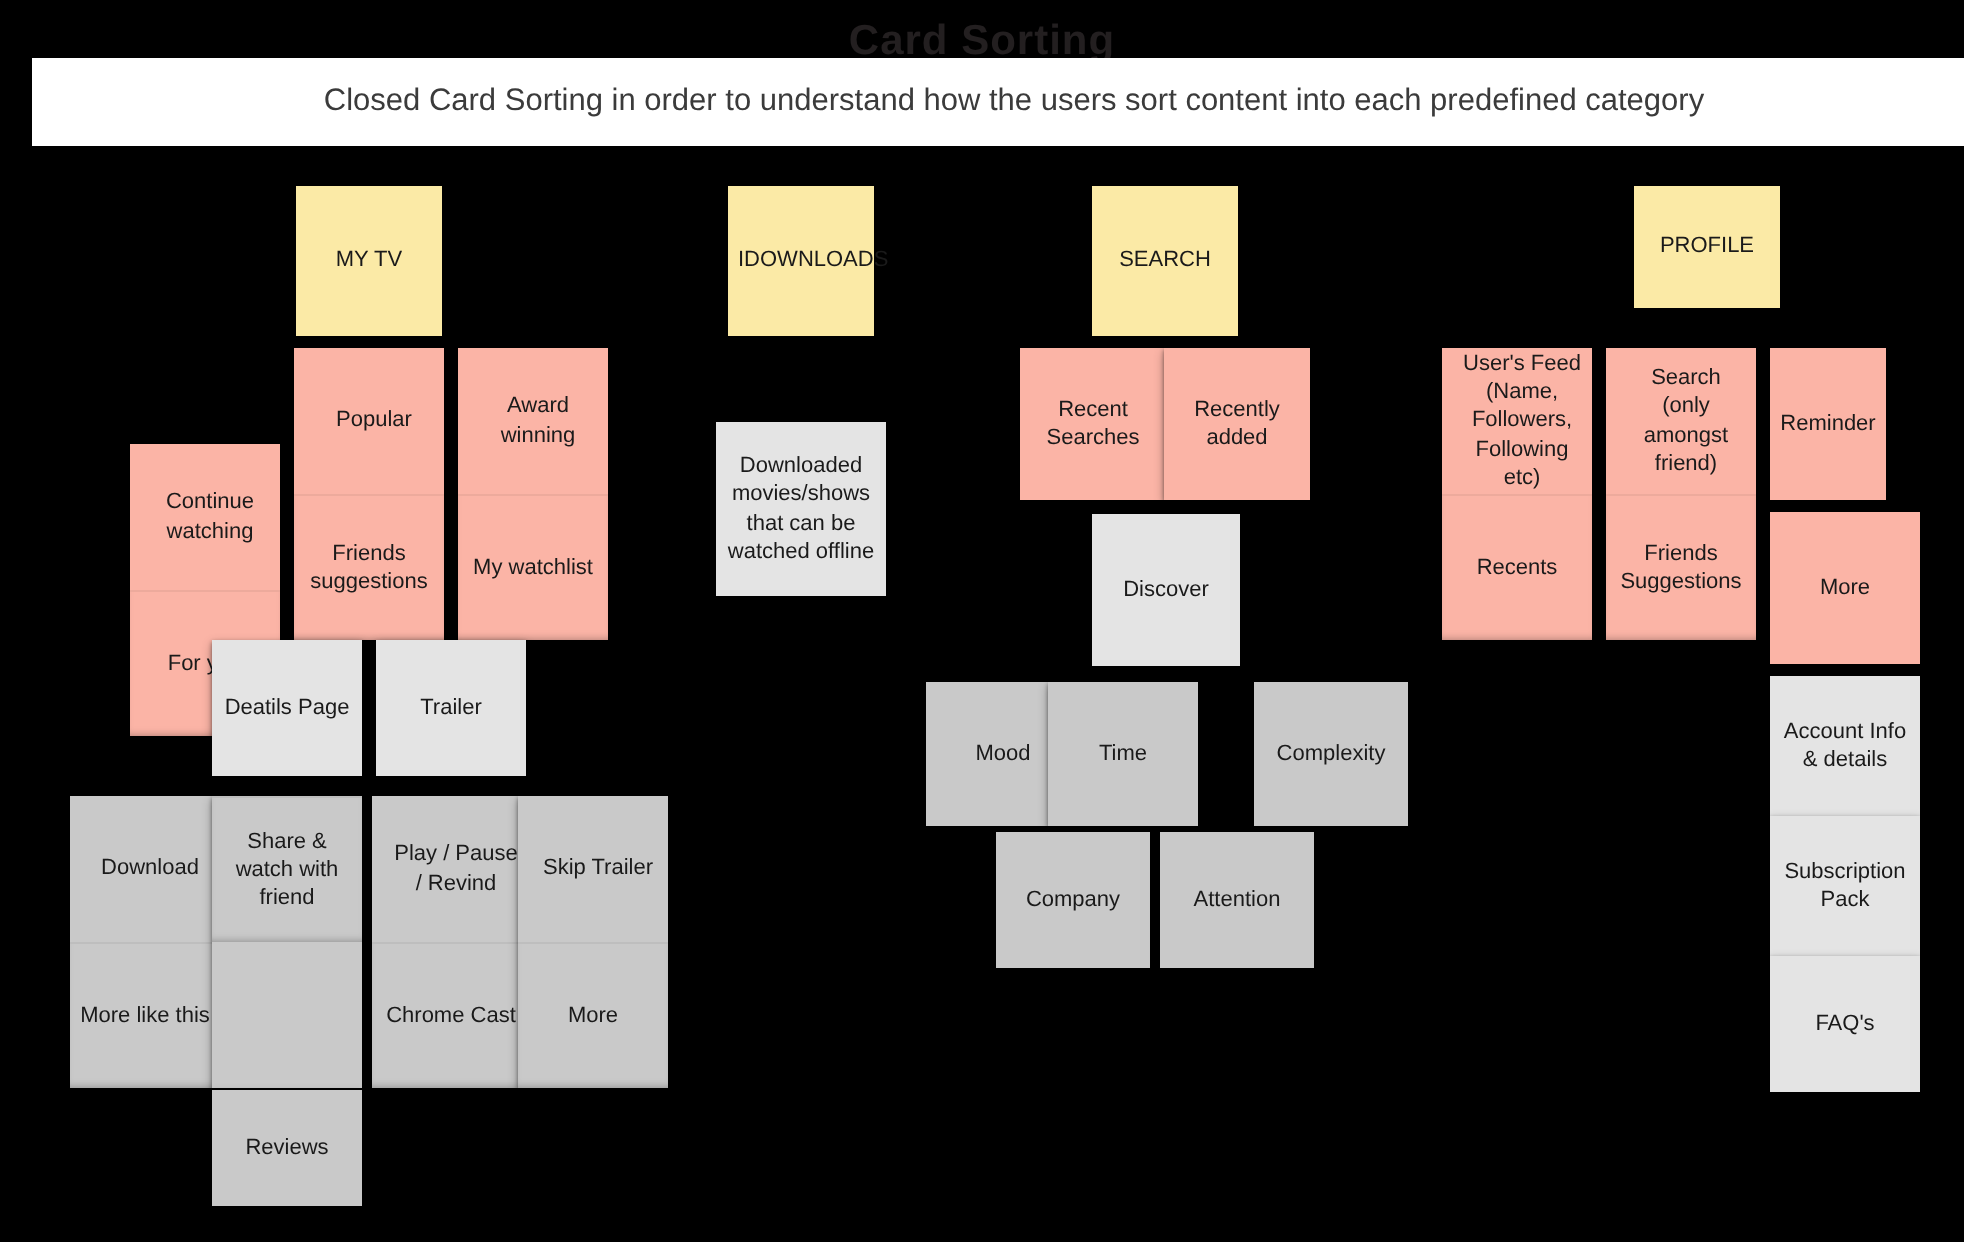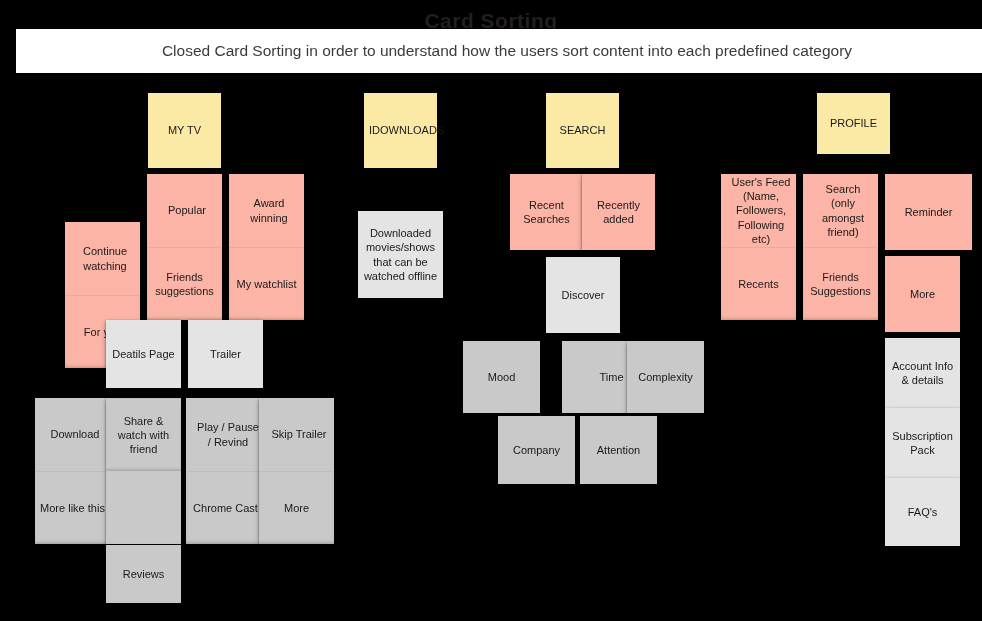--- a/index.html
+++ b/index.html
@@ -137,21 +137,21 @@
     <span>Recently added</span>
   </div>
 
   <div class="card gray-l" style="left:546px;top:257px;width:74px;height:76px;">
     <span>Discover</span>
   </div>
 
   <div class="card gray-d" style="left:463px;top:341px;width:77px;height:72px;">
     <span>Mood</span>
   </div>
-  <div class="card gray-d" style="left:562px;top:341px;width:99px;height:72px;">
+  <div class="card gray-d" style="left:524px;top:341px;width:75px;height:72px;">
     <span>Time</span>
   </div>
   <div class="card gray-d" style="left:627px;top:341px;width:77px;height:72px;">
     <span>Complexity</span>
   </div>
   <div class="card gray-d" style="left:498px;top:416px;width:77px;height:68px;">
     <span>Company</span>
   </div>
   <div class="card gray-d" style="left:580px;top:416px;width:77px;height:68px;">
     <span>Attention</span>
@@ -163,21 +163,21 @@
 
   <div class="card pink stack" style="left:721px;top:174px;width:75px;height:146px;">
     <div class="cell top">User's Feed (Name, Followers, Following etc)</div>
     <div class="cell bot">Recents</div>
   </div>
   <div class="card pink stack" style="left:803px;top:174px;width:75px;height:146px;">
     <div class="cell top">Search (only amongst friend)</div>
     <div class="cell bot">Friends Suggestions</div>
   </div>
 
-  <div class="card pink" style="left:885px;top:174px;width:87px;height:76px;">
+  <div class="card pink" style="left:885px;top:174px;width:58px;height:76px;">
     <span>Reminder</span>
   </div>
   <div class="card pink" style="left:885px;top:256px;width:75px;height:76px;">
     <span>More</span>
   </div>
 
   <div class="card gray-l" style="left:885px;top:338px;width:75px;height:70px;">
     <span>Account Info &amp; details</span>
   </div>
   <div class="card gray-l" style="left:885px;top:408px;width:75px;height:70px;">

